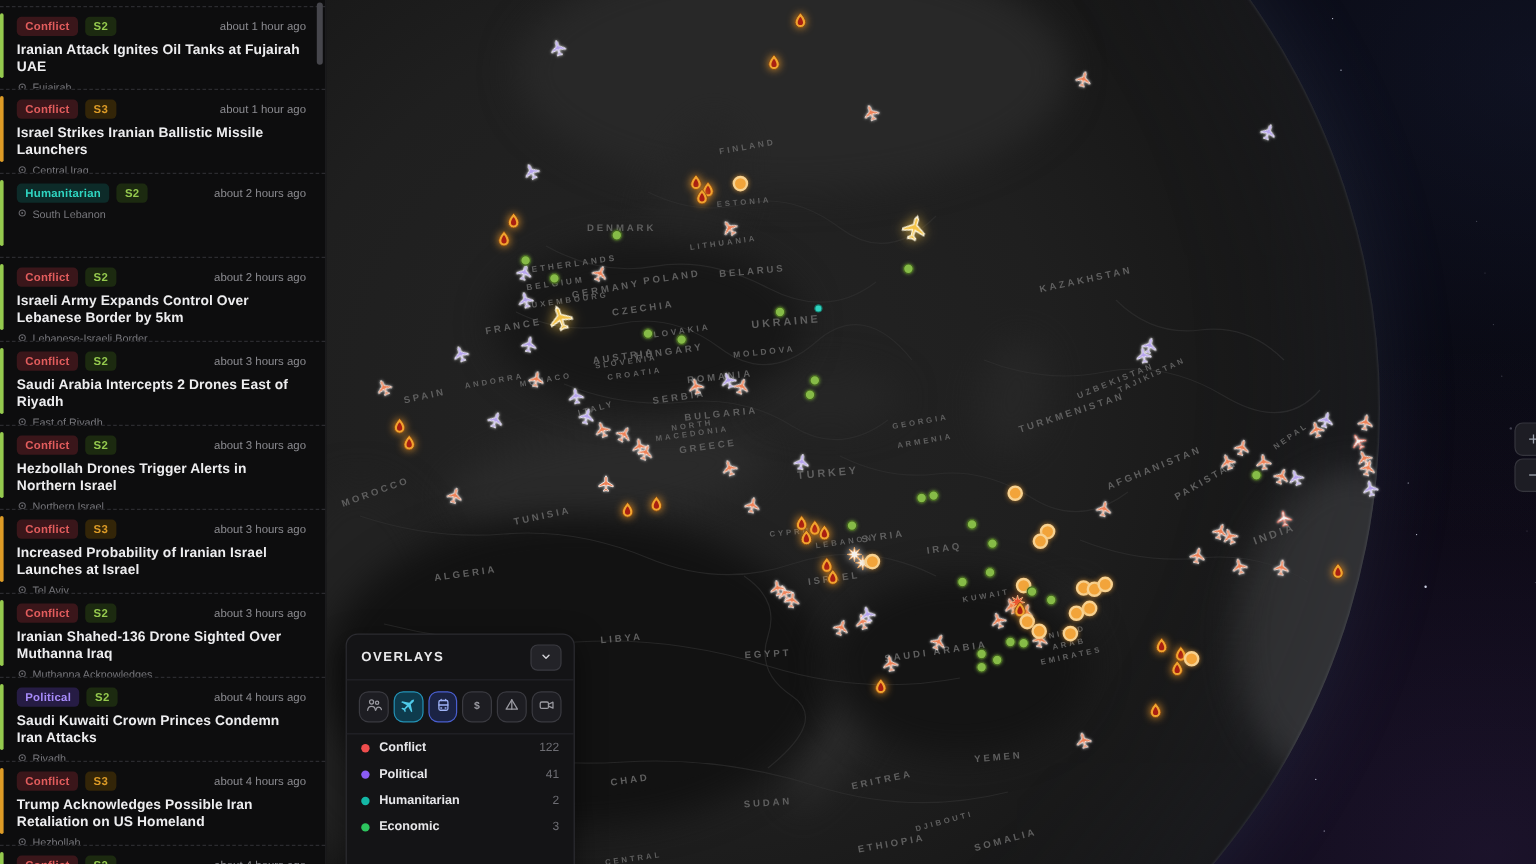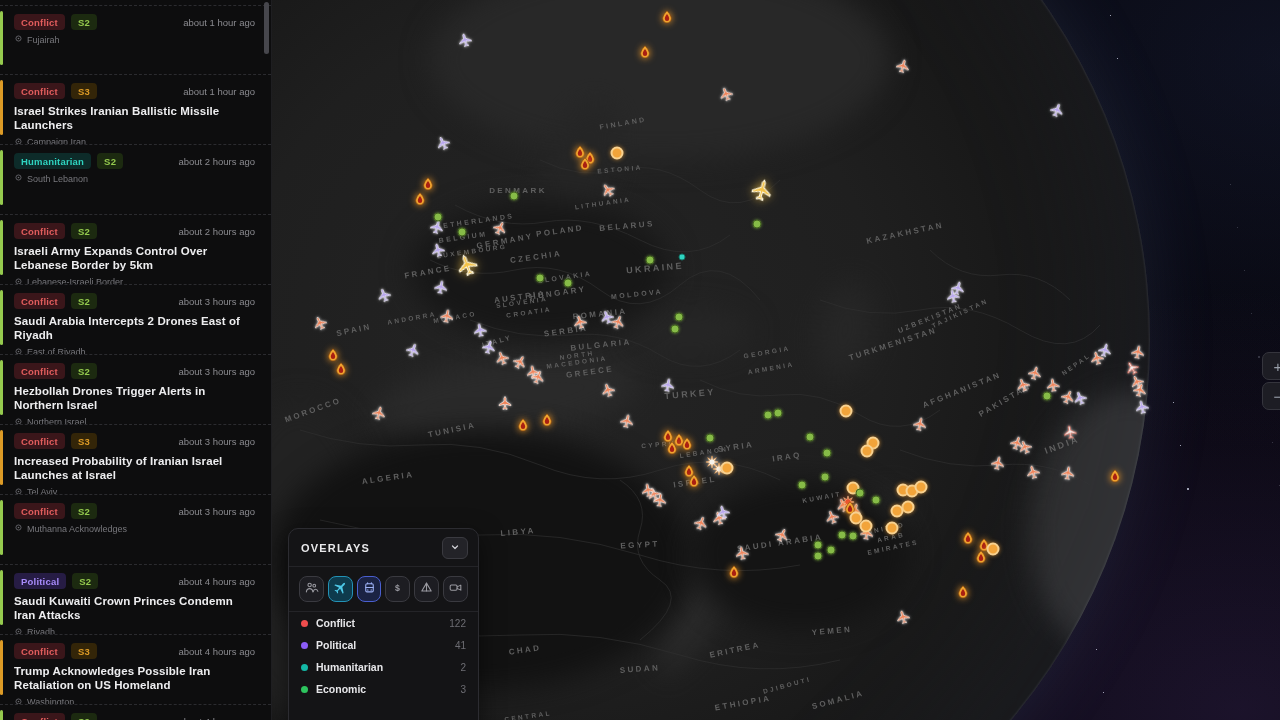--- a/index.html
+++ b/index.html
@@ -821,20 +821,21 @@
 
   <aside class="sidebar">
     <div class="event-list" id="event-list">
         <article class="card">
           <span class="accent" style="background:#95ca4e"></span>
     <div class="meta">
       <span class="badge" style="background:#3a161a;color:#e25d5d">Conflict</span>
       <span class="badge" style="background:#1c2a10;color:#95ca4e">S2</span>
       <span class="time">about 1 hour ago</span>
     </div>
+          <h3 class="title">Iranian Attack Ignites Oil Tanks at Fujairah UAE</h3>
     <div class="loc">
       <span><svg width="9" height="9" viewBox="0 0 12 12" fill="none" stroke="currentColor" stroke-width="1.2">
                 <circle cx="6" cy="6" r="3.4"></circle>
                 <circle cx="6" cy="6" r="1.1" fill="currentColor" stroke="none"></circle>
               </svg></span>
             <span>Fujairah</span>
     </div>
         </article>
         <article class="card">
           <span class="accent" style="background:#dd9b26"></span>
@@ -842,21 +843,21 @@
       <span class="badge" style="background:#3a161a;color:#e25d5d">Conflict</span>
       <span class="badge" style="background:#332508;color:#dd9b26">S3</span>
       <span class="time">about 1 hour ago</span>
     </div>
           <h3 class="title">Israel Strikes Iranian Ballistic Missile Launchers</h3>
     <div class="loc">
       <span><svg width="9" height="9" viewBox="0 0 12 12" fill="none" stroke="currentColor" stroke-width="1.2">
                 <circle cx="6" cy="6" r="3.4"></circle>
                 <circle cx="6" cy="6" r="1.1" fill="currentColor" stroke="none"></circle>
               </svg></span>
-            <span>Campaign Iran</span>
+            <span>Central Iraq</span>
     </div>
         </article>
         <article class="card">
           <span class="accent" style="background:#95ca4e"></span>
     <div class="meta">
       <span class="badge" style="background:#0d2b29;color:#2fd4c0">Humanitarian</span>
       <span class="badge" style="background:#1c2a10;color:#95ca4e">S2</span>
       <span class="time">about 2 hours ago</span>
     </div>
     <div class="loc">
@@ -931,20 +932,21 @@
             <span>Tel Aviv</span>
     </div>
         </article>
         <article class="card">
           <span class="accent" style="background:#95ca4e"></span>
     <div class="meta">
       <span class="badge" style="background:#3a161a;color:#e25d5d">Conflict</span>
       <span class="badge" style="background:#1c2a10;color:#95ca4e">S2</span>
       <span class="time">about 3 hours ago</span>
     </div>
+          <h3 class="title">Iranian Shahed-136 Drone Sighted Over Muthanna Iraq</h3>
     <div class="loc">
       <span><svg width="9" height="9" viewBox="0 0 12 12" fill="none" stroke="currentColor" stroke-width="1.2">
                 <circle cx="6" cy="6" r="3.4"></circle>
                 <circle cx="6" cy="6" r="1.1" fill="currentColor" stroke="none"></circle>
               </svg></span>
             <span>Muthanna Acknowledges</span>
     </div>
         </article>
         <article class="card">
           <span class="accent" style="background:#95ca4e"></span>
@@ -968,21 +970,21 @@
       <span class="badge" style="background:#3a161a;color:#e25d5d">Conflict</span>
       <span class="badge" style="background:#332508;color:#dd9b26">S3</span>
       <span class="time">about 4 hours ago</span>
     </div>
           <h3 class="title">Trump Acknowledges Possible Iran Retaliation on US Homeland</h3>
     <div class="loc">
       <span><svg width="9" height="9" viewBox="0 0 12 12" fill="none" stroke="currentColor" stroke-width="1.2">
                 <circle cx="6" cy="6" r="3.4"></circle>
                 <circle cx="6" cy="6" r="1.1" fill="currentColor" stroke="none"></circle>
               </svg></span>
-            <span>Washington</span>
+            <span>Hezbollah</span>
     </div>
         </article>
         <article class="card">
           <span class="accent" style="background:#95ca4e"></span>
     <div class="meta">
       <span class="badge" style="background:#3a161a;color:#e25d5d">Conflict</span>
       <span class="badge" style="background:#1c2a10;color:#95ca4e">S2</span>
       <span class="time">about 4 hours ago</span>
     </div>
         </article>

